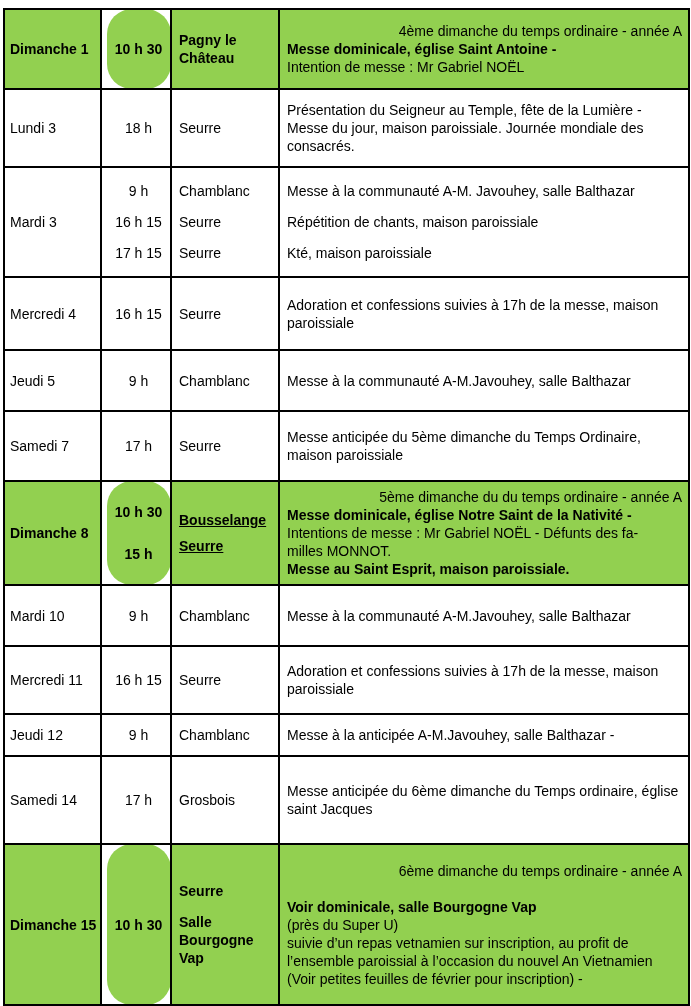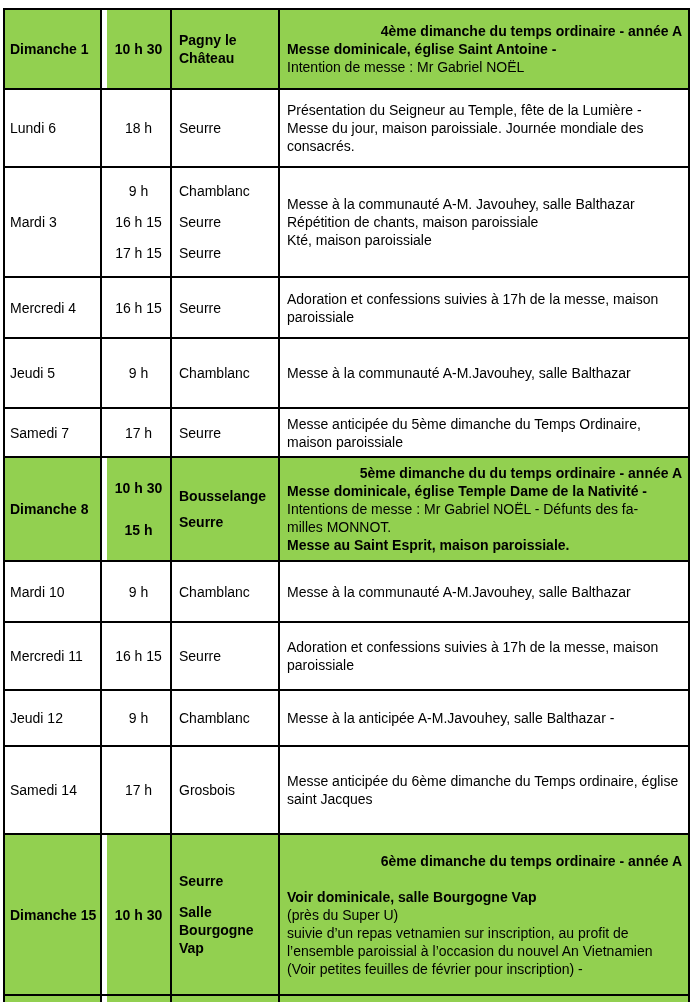--- a/index.html
+++ b/index.html
@@ -30,41 +30,41 @@
     vertical-align: middle;
     padding: 0;
     overflow: hidden;
   }
   
   td.spacer-cell {
     border-left: 0;
     border-right: 0;
     background: var(--bg);
   }
-  td.time-cell { border-left: 0; }
+  td.time-cell { border-left: 0; border-radius: 25px; }
   tr.green td { background: var(--green); }
   tr.green td.spacer-cell { background: var(--bg); }
   tr.green .day-label,
   tr.green .time-entry,
   tr.green .place-entry { font-weight: bold; }
 
   td.day-cell { padding: 2px 2px 2px 5px; }
   td.time-cell { text-align: center; padding: 2px 1px; }
   td.place-cell { padding: 2px 4px 2px 7px; }
   td.desc-cell { padding: 3px 6px 3px 7px; }
 
   .stack {
     display: flex;
     flex-direction: column;
     justify-content: center;
     gap: 13px;
   }
   .desc-wrap { display: flex; flex-direction: column; }
-  .desc-wrap.spaced { }
-  .desc-title { font-weight: bold; text-align: right; }
+  .desc-wrap.spaced { gap: 13px; }
+  .desc-title { font-weight: normal; text-align: right; }
   .title-gap { height: 18px; }
   .para.bold { font-weight: bold; }
   tr.partial td { border-bottom: 0; }
 </style>
 </head>
 <body>
 
 <table class="schedule">
   <colgroup>
     <col style="width:97px">
@@ -92,21 +92,21 @@
     <td class="desc-cell">
       <div class="desc-wrap">
             <div class="desc-title">4ème dimanche du temps ordinaire - année A</div>
             <div class="para bold">Messe dominicale, église Saint Antoine -</div>
             <div class="para">Intention de messe : Mr Gabriel NOËL</div>
           </div>
     </td>
   </tr>
       <tr style="height: 78px;">
     <td class="day-cell">
-      <div class="day-label">Lundi 6</div>
+      <div class="day-label">Lundi 3</div>
     </td>
     <td class="spacer-cell"></td>
     <td class="time-cell">
       <div class="stack time-stack">
             <div class="time-entry">18 h</div>
           </div>
     </td>
     <td class="place-cell">
       <div class="stack place-stack">
             <div class="place-entry">Seurre</div>
@@ -138,63 +138,63 @@
           </div>
     </td>
     <td class="desc-cell">
       <div class="desc-wrap spaced">
             <div class="para">Messe à la communauté A-M. Javouhey, salle Balthazar</div>
             <div class="para">Répétition de chants, maison paroissiale</div>
             <div class="para">Kté, maison paroissiale</div>
           </div>
     </td>
   </tr>
+      <tr style="height: 73px;">
+    <td class="day-cell">
+      <div class="day-label">Mercredi 4</div>
+    </td>
+    <td class="spacer-cell"></td>
+    <td class="time-cell">
+      <div class="stack time-stack">
+            <div class="time-entry">16 h 15</div>
+          </div>
+    </td>
+    <td class="place-cell">
+      <div class="stack place-stack">
+            <div class="place-entry">Seurre</div>
+          </div>
+    </td>
+    <td class="desc-cell">
+      <div class="desc-wrap">
+            <div class="para">Adoration et confessions suivies à 17h de la messe, maison paroissiale</div>
+          </div>
+    </td>
+  </tr>
       <tr style="height: 61px;">
     <td class="day-cell">
-      <div class="day-label">Mercredi 4</div>
-    </td>
-    <td class="spacer-cell"></td>
-    <td class="time-cell">
-      <div class="stack time-stack">
-            <div class="time-entry">16 h 15</div>
-          </div>
-    </td>
-    <td class="place-cell">
-      <div class="stack place-stack">
-            <div class="place-entry">Seurre</div>
-          </div>
-    </td>
-    <td class="desc-cell">
-      <div class="desc-wrap">
-            <div class="para">Adoration et confessions suivies à 17h de la messe, maison paroissiale</div>
+      <div class="day-label">Jeudi 5</div>
+    </td>
+    <td class="spacer-cell"></td>
+    <td class="time-cell">
+      <div class="stack time-stack">
+            <div class="time-entry">9 h</div>
+          </div>
+    </td>
+    <td class="place-cell">
+      <div class="stack place-stack">
+            <div class="place-entry">Chamblanc</div>
+          </div>
+    </td>
+    <td class="desc-cell">
+      <div class="desc-wrap">
+            <div class="para">Messe à la communauté A-M.Javouhey, salle Balthazar</div>
           </div>
     </td>
   </tr>
       <tr style="height: 70px;">
-    <td class="day-cell">
-      <div class="day-label">Jeudi 5</div>
-    </td>
-    <td class="spacer-cell"></td>
-    <td class="time-cell">
-      <div class="stack time-stack">
-            <div class="time-entry">9 h</div>
-          </div>
-    </td>
-    <td class="place-cell">
-      <div class="stack place-stack">
-            <div class="place-entry">Chamblanc</div>
-          </div>
-    </td>
-    <td class="desc-cell">
-      <div class="desc-wrap">
-            <div class="para">Messe à la communauté A-M.Javouhey, salle Balthazar</div>
-          </div>
-    </td>
-  </tr>
-      <tr style="height: 49px;">
     <td class="day-cell">
       <div class="day-label">Samedi 7</div>
     </td>
     <td class="spacer-cell"></td>
     <td class="time-cell">
       <div class="stack time-stack">
             <div class="time-entry">17 h</div>
           </div>
     </td>
     <td class="place-cell">
@@ -213,29 +213,29 @@
       <div class="day-label">Dimanche 8</div>
     </td>
     <td class="spacer-cell"></td>
     <td class="time-cell">
       <div class="stack time-stack" style="gap: 24px;">
             <div class="time-entry">10 h 30</div>
             <div class="time-entry">15 h</div>
           </div>
     </td>
     <td class="place-cell">
-      <div class="stack place-stack" style="gap: 8px;">
+      <div class="stack place-stack" style="gap: 8px; text-decoration: underline;">
             <div class="place-entry">Bousselange</div>
             <div class="place-entry">Seurre</div>
           </div>
     </td>
     <td class="desc-cell">
       <div class="desc-wrap">
             <div class="desc-title">5ème dimanche du du temps ordinaire - année A</div>
-            <div class="para bold">Messe dominicale, église Temple Dame de la Nativité -</div>
+            <div class="para bold">Messe dominicale, église Notre Saint de la Nativité -</div>
             <div class="para">Intentions de messe : Mr Gabriel NOËL - Défunts des fa-</div>
             <div class="para">milles MONNOT.</div>
             <div class="para bold">Messe au Saint Esprit, maison paroissiale.</div>
           </div>
     </td>
   </tr>
       <tr style="height: 61px; margin-left: 42px;">
     <td class="day-cell">
       <div class="day-label">Mardi 10</div>
     </td>
@@ -270,21 +270,21 @@
       <div class="stack place-stack">
             <div class="place-entry">Seurre</div>
           </div>
     </td>
     <td class="desc-cell">
       <div class="desc-wrap">
             <div class="para">Adoration et confessions suivies à 17h de la messe, maison paroissiale</div>
           </div>
     </td>
   </tr>
-      <tr style="height: 56px;">
+      <tr style="height: 42px;">
     <td class="day-cell">
       <div class="day-label">Jeudi 12</div>
     </td>
     <td class="spacer-cell"></td>
     <td class="time-cell">
       <div class="stack time-stack">
             <div class="time-entry">9 h</div>
           </div>
     </td>
     <td class="place-cell">

